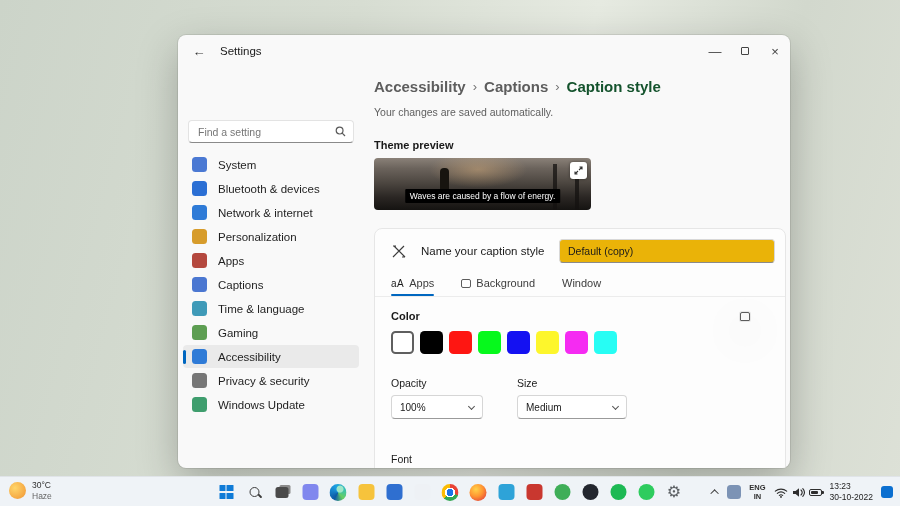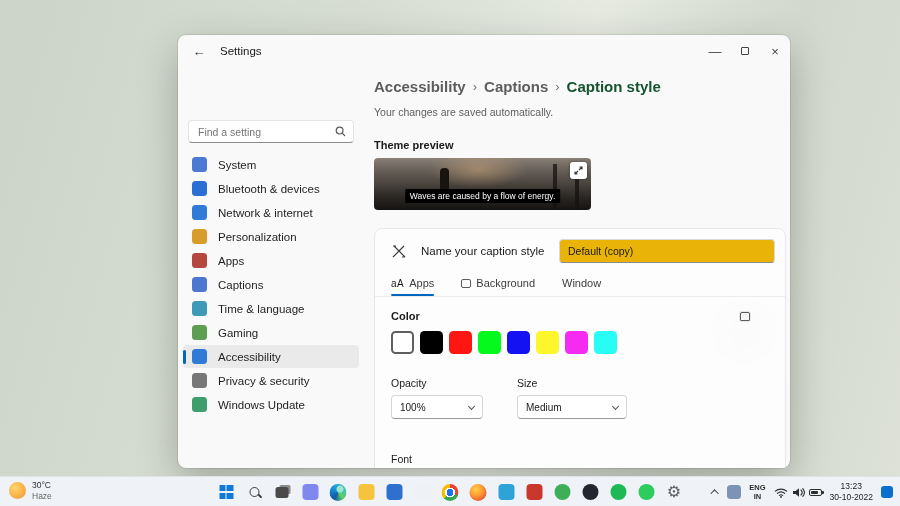--- a/index.html
+++ b/index.html
@@ -118,21 +118,21 @@
   .tray { position:absolute; right:7px; top:0; height:30px; display:flex; align-items:center; gap:8px; }
   .chev-up { width:6px; height:6px; border-left:1.4px solid #3c3c3c; border-top:1.4px solid #3c3c3c;
     transform:rotate(45deg) translateY(2px); }
   .tray-app { width:14px; height:14px; border-radius:3.5px; background:#7c93b5; }
   .lang { font-size:7.5px; font-weight:700; line-height:1.25; color:#2e2e2e; text-align:center; }
   .status-icons { display:flex; align-items:center; gap:4px; }
   .batt { position:relative; width:13px; height:7px; border:1px solid #2e2e2e; border-radius:2px; }
   .batt::before { content:""; position:absolute; inset:1px; right:3px; background:#2e2e2e; border-radius:1px; }
   .batt::after { content:""; position:absolute; right:-3px; top:1.5px; width:2px; height:3px; background:#2e2e2e;
     border-radius:0 1px 1px 0; }
-  .clock { text-align:center; font-size:8.5px; line-height:1.3; color:#1c1c1c; }
+  .clock { text-align:left; font-size:8.5px; line-height:1.3; color:#1c1c1c; }
   .notif-badge { width:12px; height:12px; border-radius:3px; background:#0b6fd0; }
   svg { display:block; }
 </style>
 </head>
 <body>
 
 <div class="desktop">
 
   <div class="win">
 

